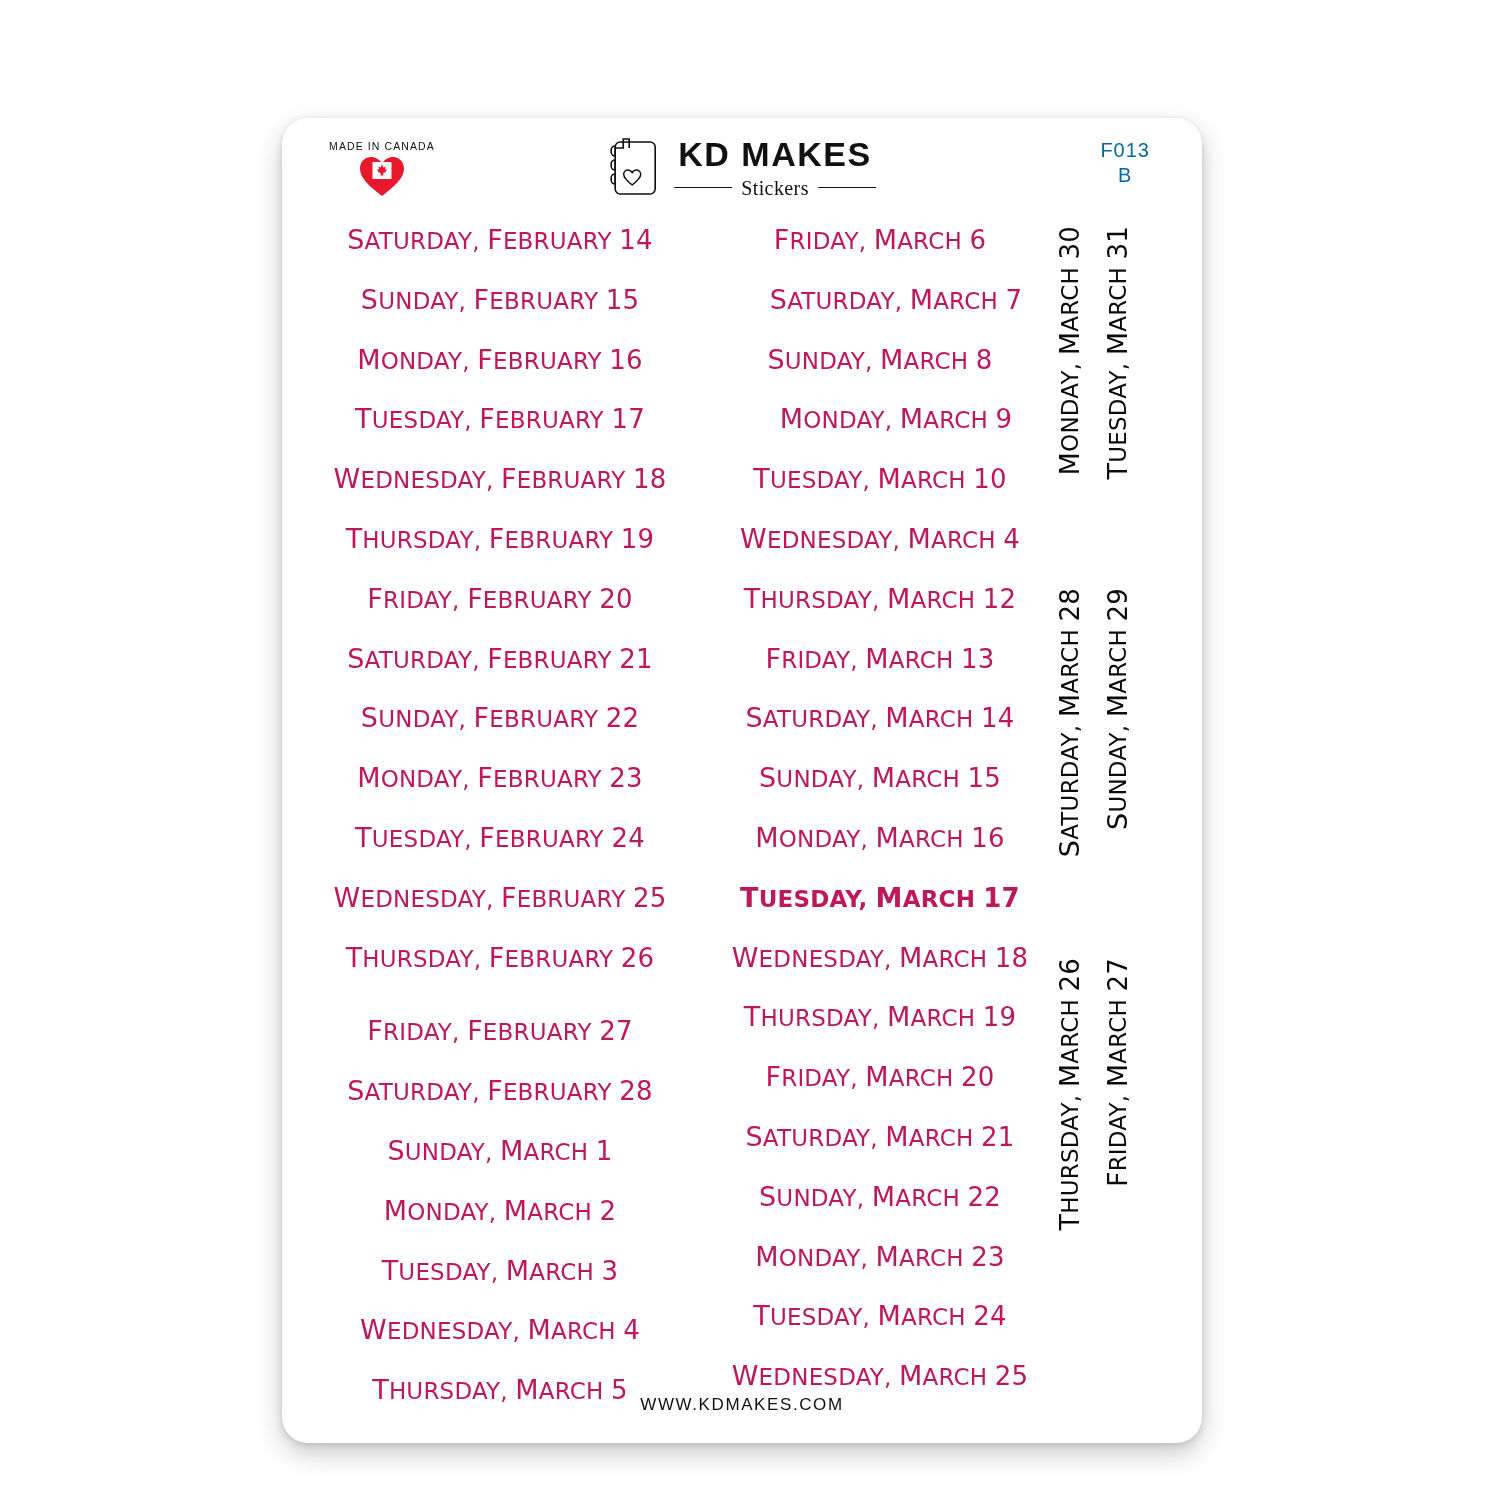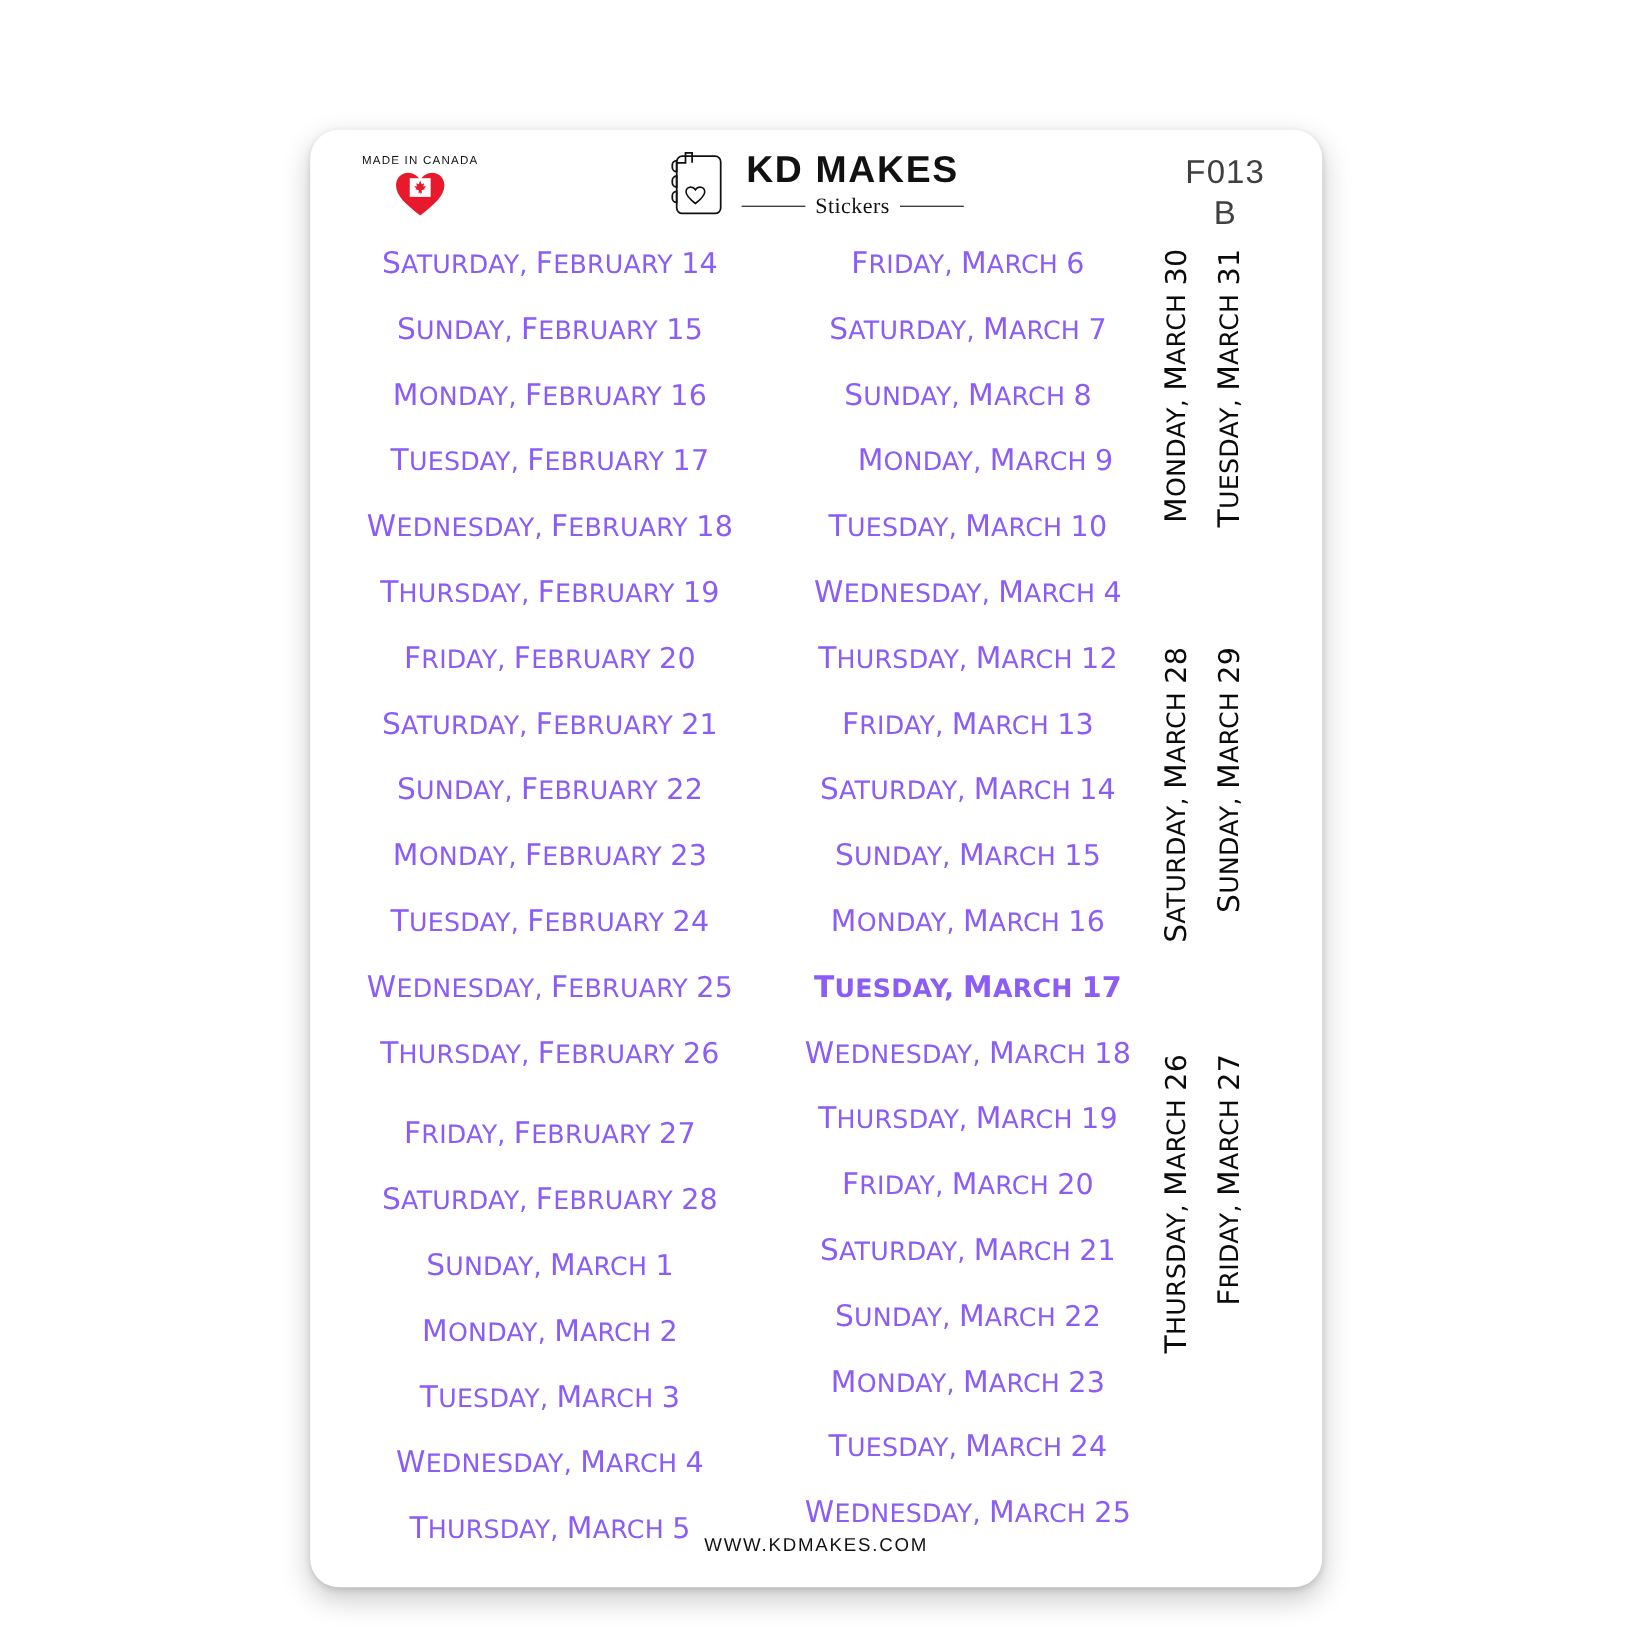--- a/index.html
+++ b/index.html
@@ -102,43 +102,43 @@
     color: #111111;
     letter-spacing: 0.4px;
   }
 
   .sku {
     position: absolute;
     right: 52px;
     top: 20px;
     text-align: center;
     font-family: "Liberation Sans", sans-serif;
-    font-size: 30px;
+    font-size: 20px;
     letter-spacing: 1px;
-    color: #404040;
+    color: #0369a1;
     line-height: 1.25;
   }
 
   
   .col {
     position: absolute;
     top: 108px;
   }
   .col-left {
     left: 28px;
     width: 380px;
   }
   .col-mid {
     left: 408px;
     width: 380px;
   }
   .date-item {
     font-family: "DejaVu Sans", sans-serif;
     font-size: 23px;
-    color: #8b5cf6;
+    color: #be185d;
     text-align: center;
     line-height: 1.0;
     letter-spacing: 0.2px;
     white-space: nowrap;
   }
   .date-item .cap { font-size: 27px; }
   .date-item .num { font-size: 26px; }
 
   
   .side {
@@ -234,21 +234,21 @@
         <div class="date-item" style="position: absolute; left: 0px; width: 100%; top: 791.4px;"><span class="cap">F</span>RIDAY, <span class="cap">F</span>EBRUARY <span class="num">27</span></div>
         <div class="date-item" style="position: absolute; left: 0px; width: 100%; top: 851.2px;"><span class="cap">S</span>ATURDAY, <span class="cap">F</span>EBRUARY <span class="num">28</span></div>
         <div class="date-item" style="position: absolute; left: 0px; width: 100%; top: 911px;"><span class="cap">S</span>UNDAY, <span class="cap">M</span>ARCH <span class="num">1</span></div>
         <div class="date-item" style="position: absolute; left: 0px; width: 100%; top: 970.8px;"><span class="cap">M</span>ONDAY, <span class="cap">M</span>ARCH <span class="num">2</span></div>
         <div class="date-item" style="position: absolute; left: 0px; width: 100%; top: 1030.6px;"><span class="cap">T</span>UESDAY, <span class="cap">M</span>ARCH <span class="num">3</span></div>
         <div class="date-item" style="position: absolute; left: 0px; width: 100%; top: 1090.4px;"><span class="cap">W</span>EDNESDAY, <span class="cap">M</span>ARCH <span class="num">4</span></div>
         <div class="date-item" style="position: absolute; left: 0px; width: 100%; top: 1150.2px;"><span class="cap">T</span>HURSDAY, <span class="cap">M</span>ARCH <span class="num">5</span></div>
       </div>
     <div class="col col-mid" id="col-mid">
         <div class="date-item" style="position: absolute; left: 0px; width: 100%; top: 0px;"><span class="cap">F</span>RIDAY, <span class="cap">M</span>ARCH <span class="num">6</span></div>
-        <div class="date-item" style="position: absolute; left: 0px; width: 100%; top: 59.8px;"><span class="cap">S</span>ATURDAY, <span class="cap">M</span>ARCH <span class="num">7</span></div>
+        <div class="date-item" style="position: absolute; left: 16px; width: 100%; top: 59.8px;"><span class="cap">S</span>ATURDAY, <span class="cap">M</span>ARCH <span class="num">7</span></div>
         <div class="date-item" style="position: absolute; left: 0px; width: 100%; top: 119.6px;"><span class="cap">S</span>UNDAY, <span class="cap">M</span>ARCH <span class="num">8</span></div>
         <div class="date-item" style="position: absolute; left: 16px; width: 100%; top: 179.4px;"><span class="cap">M</span>ONDAY, <span class="cap">M</span>ARCH <span class="num">9</span></div>
         <div class="date-item" style="position: absolute; left: 0px; width: 100%; top: 239.2px;"><span class="cap">T</span>UESDAY, <span class="cap">M</span>ARCH <span class="num">10</span></div>
         <div class="date-item" style="position: absolute; left: 0px; width: 100%; top: 299px;"><span class="cap">W</span>EDNESDAY, <span class="cap">M</span>ARCH <span class="num">4</span></div>
         <div class="date-item" style="position: absolute; left: 0px; width: 100%; top: 358.8px;"><span class="cap">T</span>HURSDAY, <span class="cap">M</span>ARCH <span class="num">12</span></div>
         <div class="date-item" style="position: absolute; left: 0px; width: 100%; top: 418.6px;"><span class="cap">F</span>RIDAY, <span class="cap">M</span>ARCH <span class="num">13</span></div>
         <div class="date-item" style="position: absolute; left: 0px; width: 100%; top: 478.4px;"><span class="cap">S</span>ATURDAY, <span class="cap">M</span>ARCH <span class="num">14</span></div>
         <div class="date-item" style="position: absolute; left: 0px; width: 100%; top: 538.2px;"><span class="cap">S</span>UNDAY, <span class="cap">M</span>ARCH <span class="num">15</span></div>
         <div class="date-item" style="position: absolute; left: 0px; width: 100%; top: 598px;"><span class="cap">M</span>ONDAY, <span class="cap">M</span>ARCH <span class="num">16</span></div>
         <div class="date-item" style="position: absolute; left: 0px; width: 100%; top: 657.8px; font-weight: bold;"><span class="cap">T</span>UESDAY, <span class="cap">M</span>ARCH <span class="num">17</span></div>

